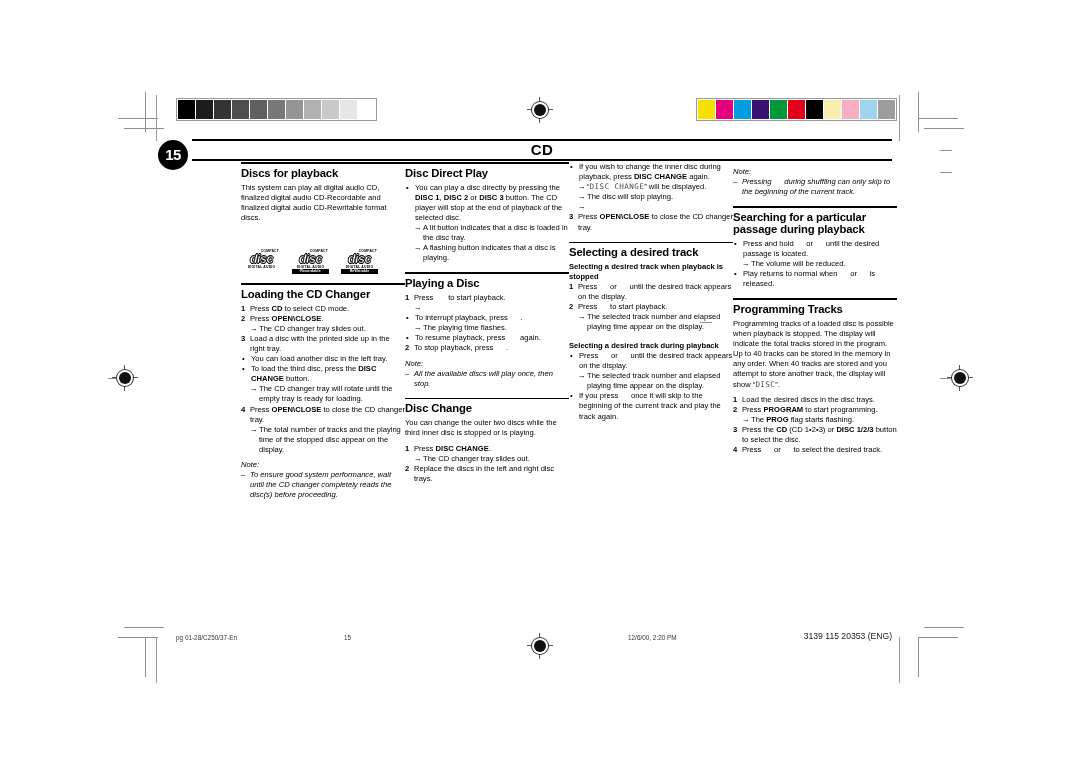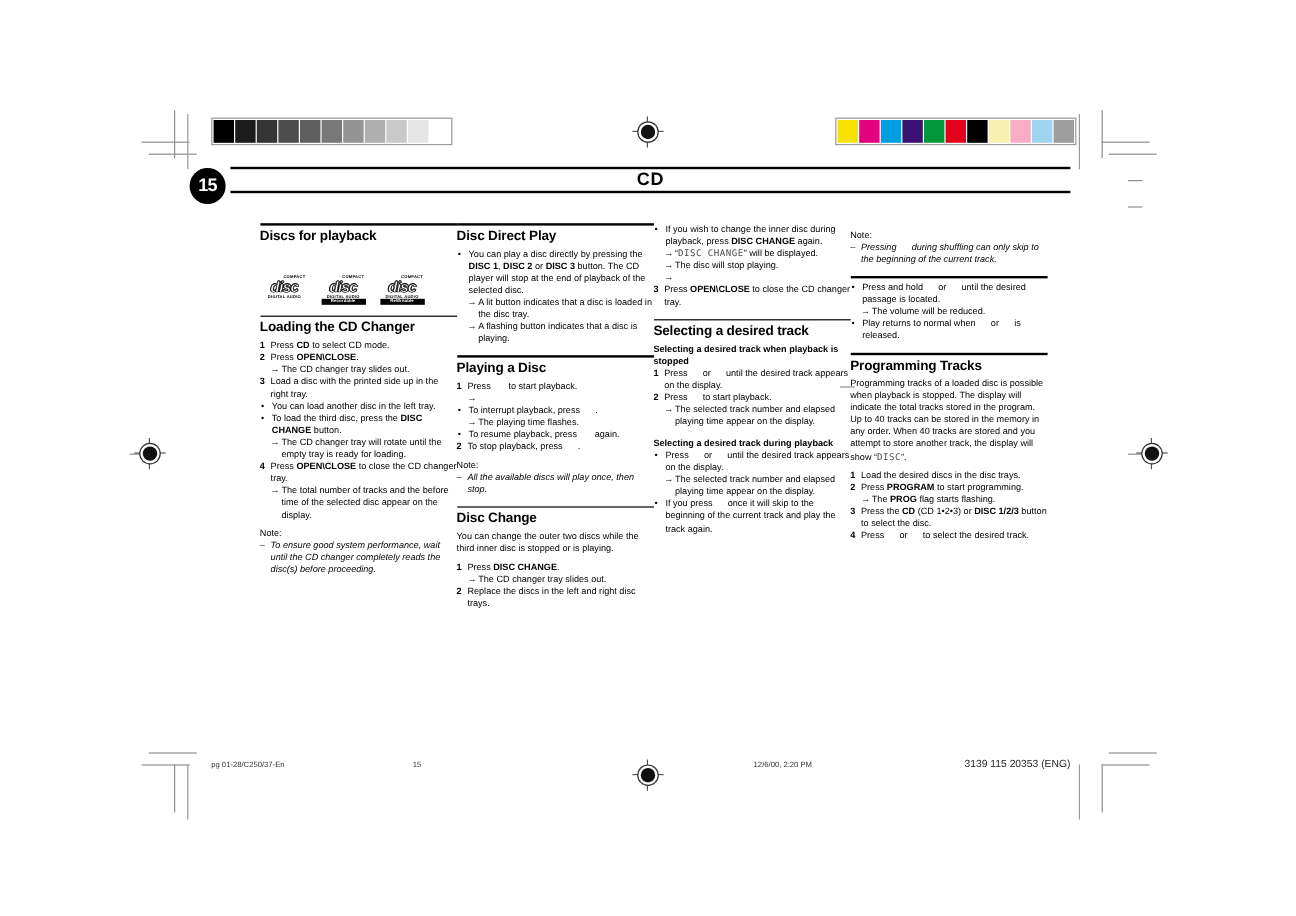--- a/index.html
+++ b/index.html
@@ -32,43 +32,43 @@
   .pagebadge{position:absolute;left:158px;top:140px;width:30px;height:30px;border-radius:50%;
      background:#000;color:#fff;font-weight:bold;font-size:15px;line-height:30px;text-align:center;
      letter-spacing:-0.5px;}
   .hdr{position:absolute;left:192px;top:139px;width:700px;}
   .hdr .rule-top{height:2px;background:#000;}
   .hdr .rule-bot{height:2px;background:#000;margin-top:0;}
   .hdr .hdr-title{font-weight:bold;font-size:15px;text-align:center;letter-spacing:0.5px;
      line-height:16px;padding:1px 0 1px 0;}
 
   
-  .cols{position:absolute;left:192px;top:186px;width:705px;height:440px;
-        display:flex;justify-content:center;}
+  .cols{position:absolute;left:192px;top:162px;width:705px;height:440px;
+        display:flex;justify-content:flex-end;}
   .col{width:164px;font-size:7.6px;line-height:10.1px;}
 
   h2.sec{
     font-size:11.3px;font-weight:bold;line-height:12px;margin:0 0 4px 0;
     letter-spacing:-0.15px;
   }
   .sechr{height:1.6px;background:#000;margin:9px 0 3px 0;}
   .sechr.first{margin-top:0;}
   h3.sub{font-size:7.6px;font-weight:bold;line-height:9.4px;margin:0 0 1px 0;}
 
   p.para{margin:0 0 5px 0;}
 
   
   .row{display:flex;margin:0;}
   .row .mk{width:9px;flex:0 0 9px;font-weight:bold;}
   .row .mk.dot{font-weight:normal;text-align:left;padding-left:1px;}
   .row .tx{flex:1;}
   .row.arrow{padding-left:9px;}
   .row.arrow .mk{width:9px;flex:0 0 9px;font-weight:normal;}
   .row.note .mk{width:9px;flex:0 0 9px;font-weight:normal;}
-  .note-label{margin-top:5px;}
+  .note-label{font-style:italic;margin-top:5px;}
   .note-txt{font-style:italic;}
   .gap-l{height:8px;}
 
   
   .lcd{font-family:"DejaVu Sans Mono", monospace;letter-spacing:0.4px;color:#4a4a4a;}
 
   
   .logos{display:flex;gap:12px;margin:7px 0 6px 2px;}
   .cdlogo{width:37px;margin-top:19px;}
   .cdlogo .l-top{font-size:3.4px;font-weight:bold;letter-spacing:.2px;line-height:4px;
@@ -171,20 +171,21 @@
   <div class="hdr">
     <div class="rule-top"></div>
     <div class="hdr-title">CD</div>
     <div class="rule-bot"></div>
   </div>
 
   <div class="cols" id="columns">
       <div class="col">
         <div class="sechr first"></div>
         <h2 class="sec">Discs for playback</h2>
+        <p class="para">This system can play all digital audio CD, finalized digital audio CD-Recordable and finalized digital audio CD-Rewritable format discs.</p>
         <div class="logos">
           <div class="cdlogo">
             <div class="l-top">COMPACT</div>
             <div class="l-mid">disc</div>
             <div class="l-bot">DIGITAL AUDIO</div>
           </div>
           <div class="cdlogo">
             <div class="l-top">COMPACT</div>
             <div class="l-mid">disc</div>
             <div class="l-bot">DIGITAL AUDIO</div>
@@ -226,21 +227,21 @@
         <div class="row arrow">
           <div class="mk">→</div>
           <div class="tx">The CD changer tray will rotate until the empty tray is ready for loading.</div>
         </div>
         <div class="row">
           <div class="mk">4</div>
           <div class="tx">Press <b>OPEN\CLOSE</b> to close the CD changer tray.</div>
         </div>
         <div class="row arrow">
           <div class="mk">→</div>
-          <div class="tx">The total number of tracks and the before time of the selected disc appear on the display.</div>
+          <div class="tx">The total number of tracks and the playing time of the stopped disc appear on the display.</div>
         </div>
         <div class="note-label">Note:</div>
         <div class="row note note-txt">
           <div class="mk">–</div>
           <div class="tx">To ensure good system performance, wait until the CD changer completely reads the disc(s) before proceeding.</div>
         </div>
       </div>
       <div class="col">
         <div class="sechr first"></div>
         <h2 class="sec">Disc Direct Play</h2>
@@ -352,20 +353,21 @@
           <div class="tx">If you press&nbsp;&nbsp;&nbsp;&nbsp;&nbsp; once it will skip to the beginning of the current track and play the track again.</div>
         </div>
       </div>
       <div class="col">
         <div class="note-label">Note:</div>
         <div class="row note note-txt">
           <div class="mk">–</div>
           <div class="tx">Pressing&nbsp;&nbsp;&nbsp;&nbsp;&nbsp; during shuffling can only skip to the beginning of the current track.</div>
         </div>
         <div class="sechr"></div>
+        <h2 class="sec">Searching for a particular passage during playback</h2>
         <div class="row">
           <div class="mk dot">•</div>
           <div class="tx">Press and hold&nbsp;&nbsp;&nbsp;&nbsp;&nbsp; or&nbsp;&nbsp;&nbsp;&nbsp;&nbsp; until the desired passage is located.</div>
         </div>
         <div class="row arrow">
           <div class="mk">→</div>
           <div class="tx">The volume will be reduced.</div>
         </div>
         <div class="row">
           <div class="mk dot">•</div>

